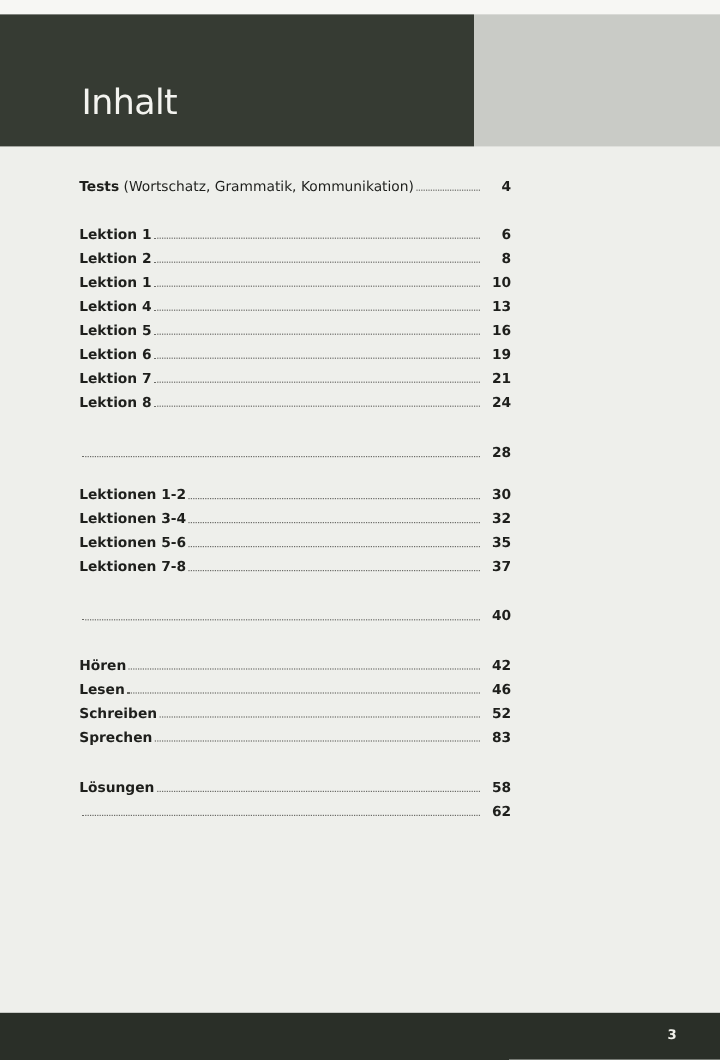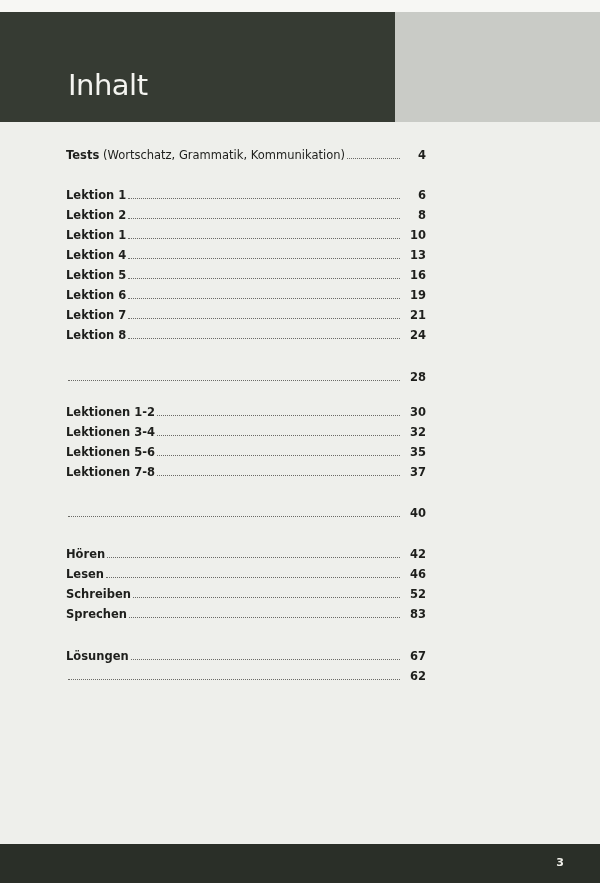--- a/index.html
+++ b/index.html
@@ -149,21 +149,21 @@
     </div>
   <div class="row" style="top:605px">
       <span class="label"><b>Sprechen</b></span>
       <span class="dots"></span>
       <span class="page">83</span>
     </div>
 
   <div class="row" style="top:647px">
       <span class="label"><b>Lösungen</b></span>
       <span class="dots"></span>
-      <span class="page">67</span>
+      <span class="page">58</span>
     </div>
   <div class="row" style="top:667px">
       <span class="dots"></span>
       <span class="page">62</span>
     </div>
 </div>
 
 <div class="footer">
   <span class="page-number">3</span>
 </div>

